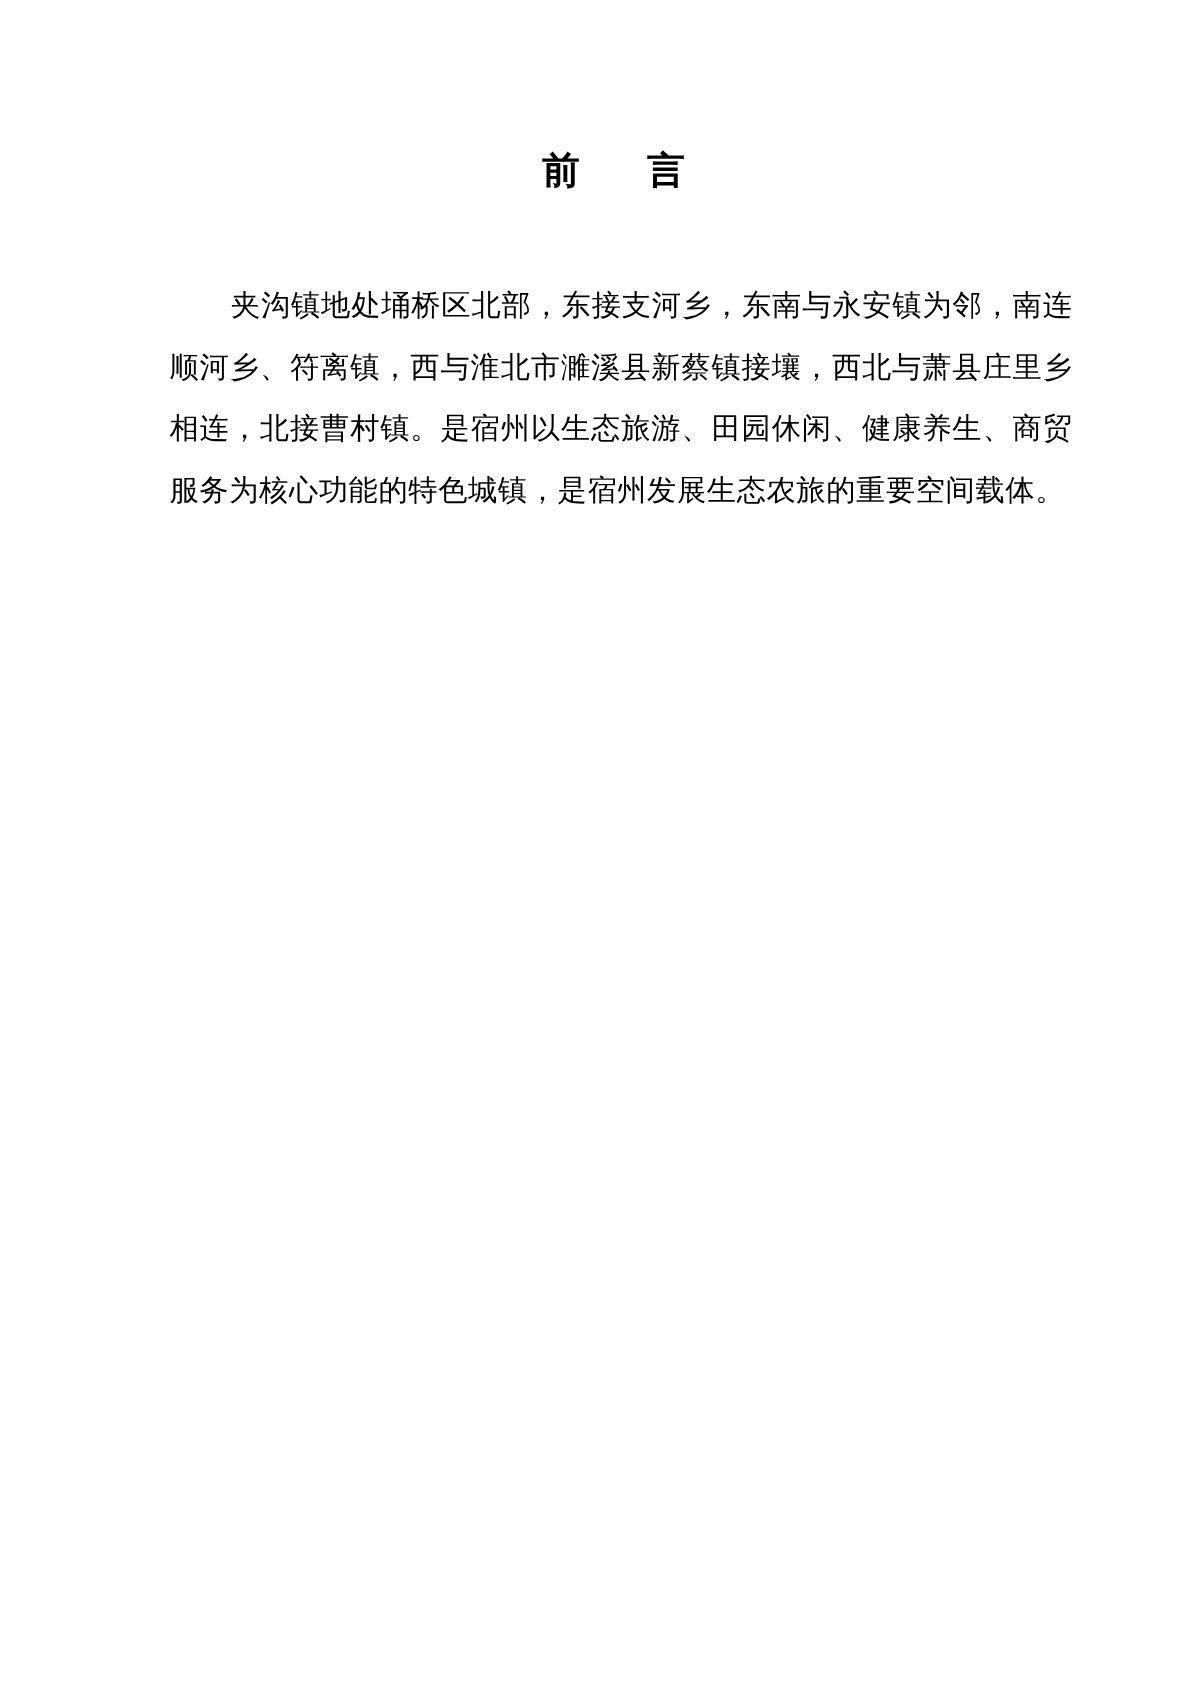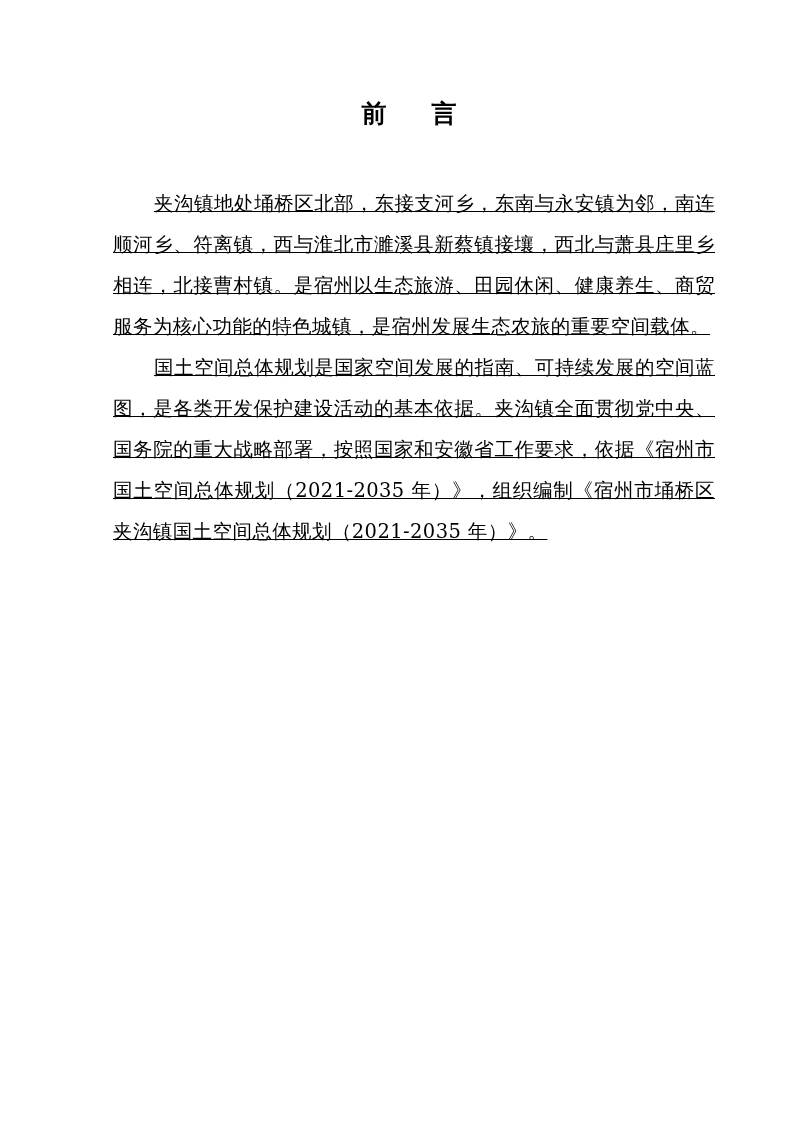--- a/index.html
+++ b/index.html
@@ -35,28 +35,26 @@
   }
   .para {
     font-size: 19.5px;
     line-height: 41px;
     text-align: justify;
     text-justify: inter-ideograph;
     margin: 0;
     text-indent: 2.1em;
     letter-spacing: 0.4px;
     font-family: "DejaVu Serif", serif;
-    text-decoration: underline;
   }
   .para + .para {
     margin-top: 0px;
   }
 </style>
 </head>
 <body>
 
 <div class="page">
   <div class="content">
     <h1 class="doc-title">前　言</h1>
     <p class="para">夹沟镇地处埇桥区北部，东接支河乡，东南与永安镇为邻，南连顺河乡、符离镇，西与淮北市濉溪县新蔡镇接壤，西北与萧县庄里乡相连，北接曹村镇。是宿州以生态旅游、田园休闲、健康养生、商贸服务为核心功能的特色城镇，是宿州发展生态农旅的重要空间载体。</p>
-    <p class="para">国土空间总体规划是国家空间发展的指南、可持续发展的空间蓝图，是各类开发保护建设活动的基本依据。夹沟镇全面贯彻党中央、国务院的重大战略部署，按照国家和安徽省工作要求，依据《宿州市国土空间总体规划（2021-2035 年）》，组织编制《宿州市埇桥区夹沟镇国土空间总体规划（2021-2035 年）》。</p>
   </div>
 </div>
 
 </body></html>

